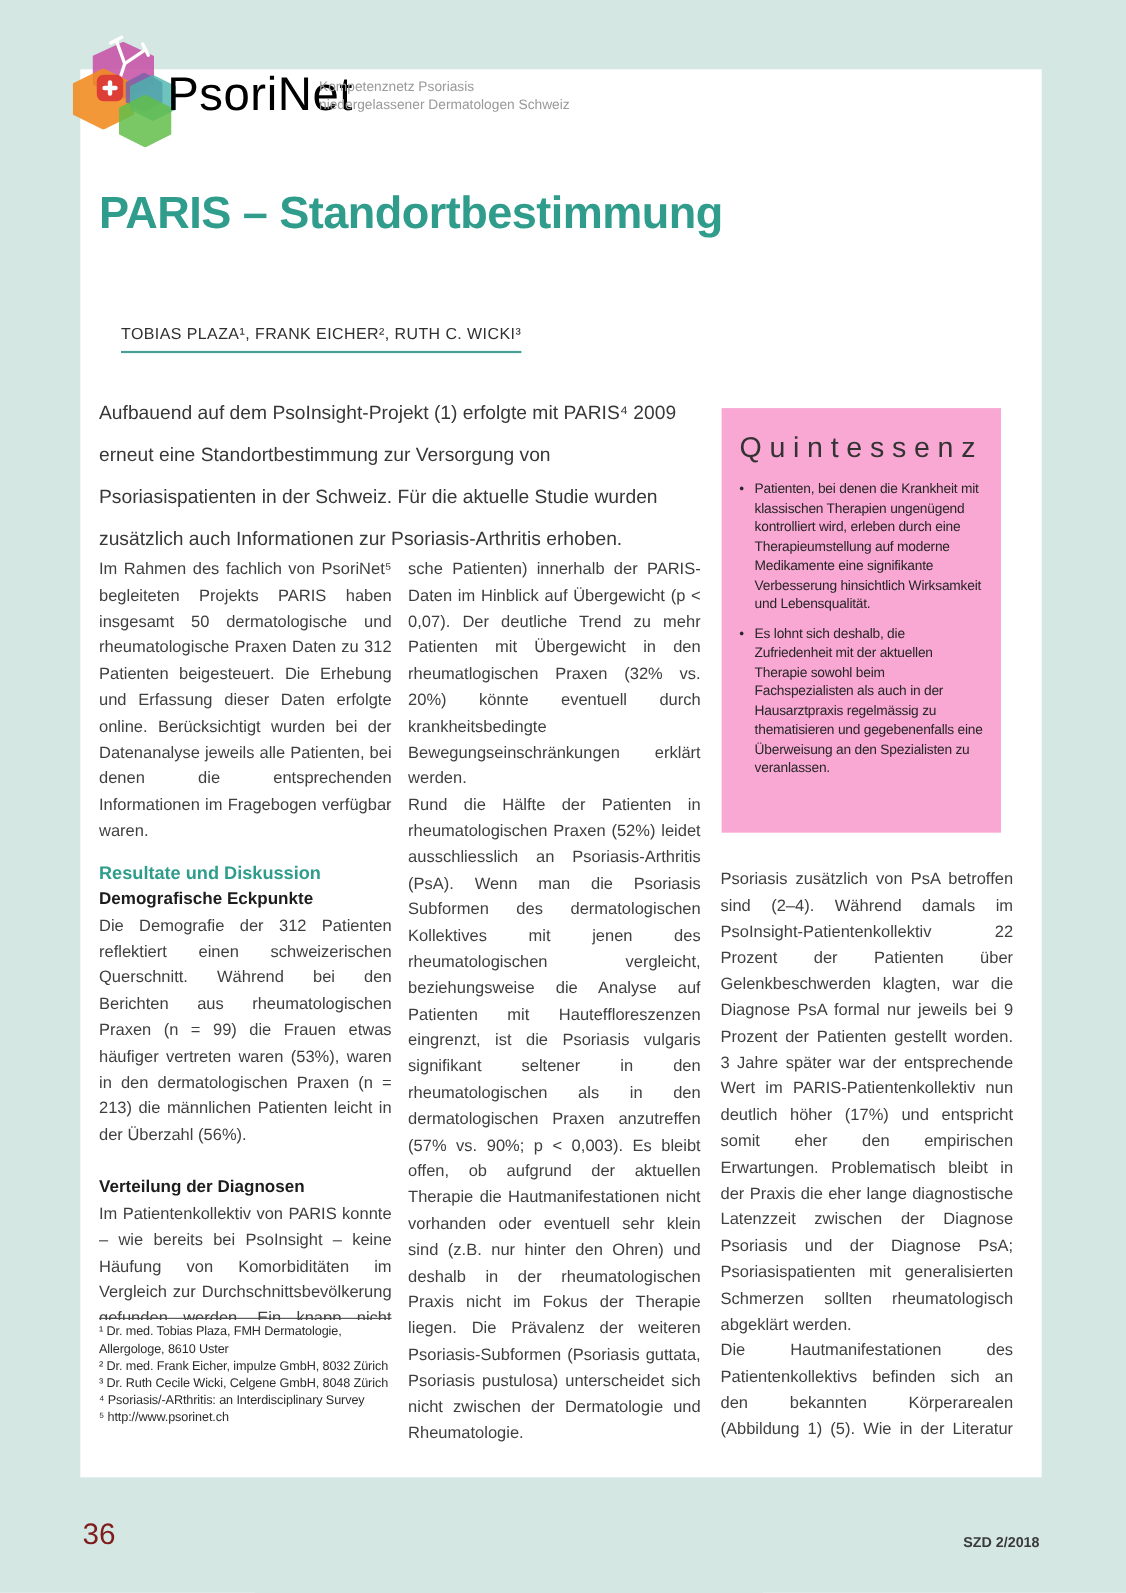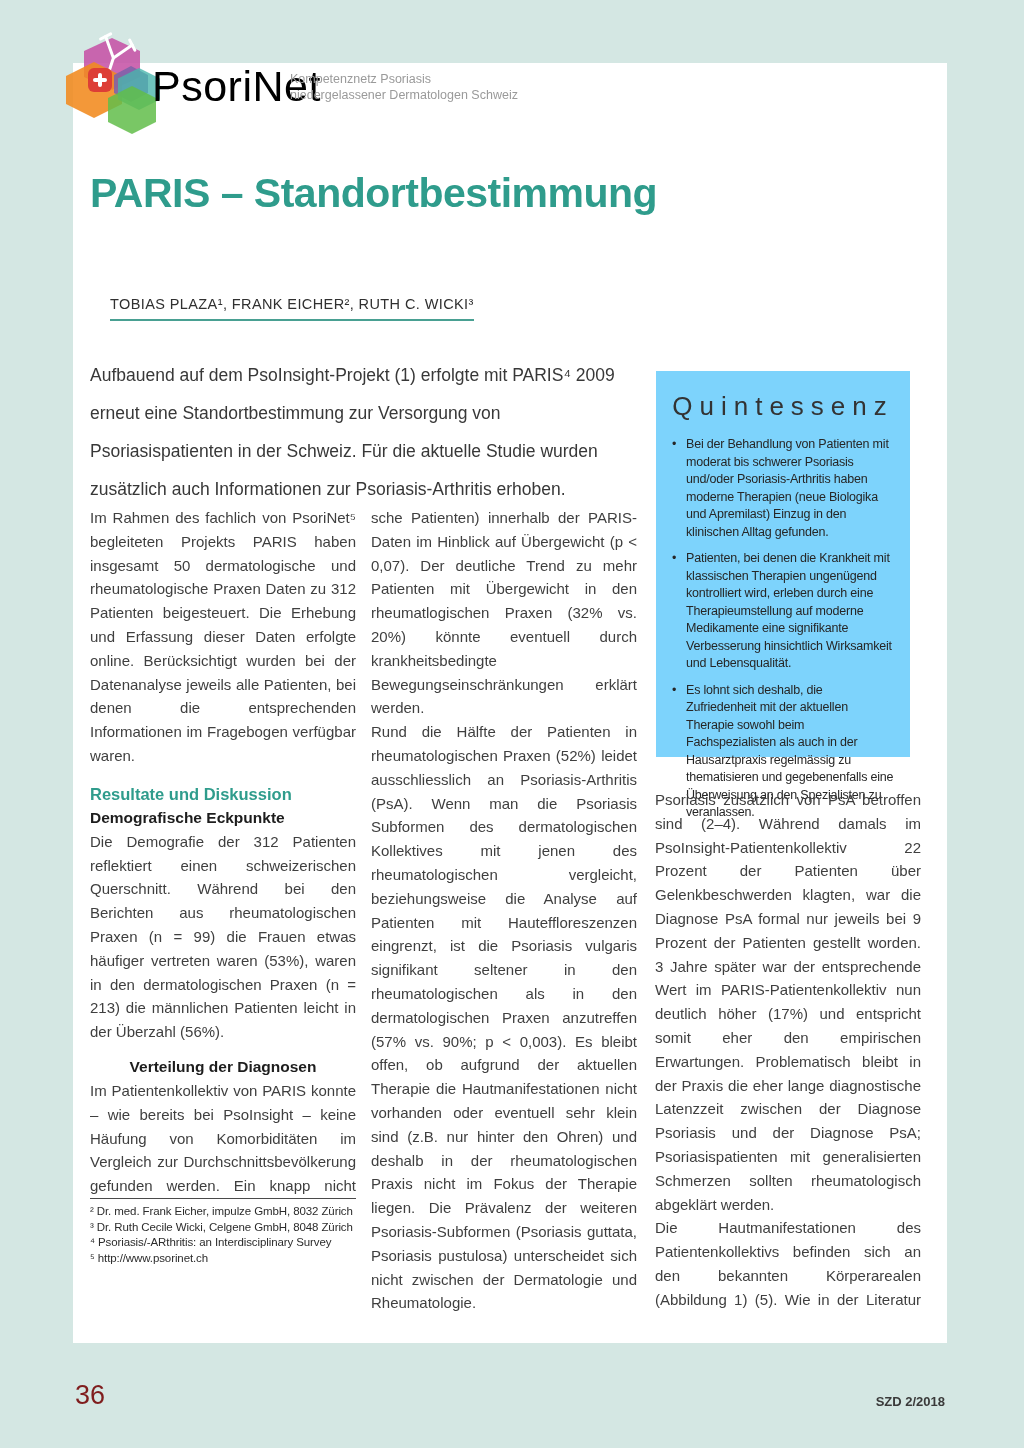--- a/index.html
+++ b/index.html
@@ -35,38 +35,38 @@
   
   .article-title { position:absolute; left:90px; top:168px; width:820px;
     font-size:41px; line-height:50px; font-weight:bold; color:#2f9c8c; letter-spacing:-0.5px; }
   .authors { position:absolute; left:90px; top:296px; font-size:14.5px; font-weight:400; color:#303030;
     letter-spacing:0.4px; border-bottom:2px solid #49a092; padding-bottom:7px;margin-left:20px; }
   .lead { position:absolute; left:90px; top:356px; width:552px;
     font-size:17.5px; line-height:38px; color:#383838; }
 
   
   .quint-box { position:absolute; left:656px; top:371px; width:254px; height:386px;
-    background:#7dd3fc; padding:16px 16px 0 16px; }
+    background:#f9a8d4; padding:16px 16px 0 16px; }
   .quint-title { text-align:center; font-size:26px; font-weight:400; color:#333;
     letter-spacing:7px; margin:4px 0 14px 0; }
   .quint-list { list-style:none; }
   .quint-list li { position:relative; padding-left:14px; margin-bottom:9px;
     font-size:12.5px; line-height:17.5px; letter-spacing:-0.2px; color:#262626; font-weight:500; }
   .quint-list li::before { content:"•"; position:absolute; left:0; top:0; color:#262626; }
 
   
   .col { position:absolute; width:266px; font-size:15px; line-height:23.8px;
     text-align:justify; color:#3f3f3f; }
   .col p { margin:0; }
   .col-1 { left:90px;  top:506px; height:694px; overflow:hidden; }
   .col-2 { left:371px; top:506px; height:808px; overflow:hidden; }
   .col-3 { left:655px; top:788px; height:526px; overflow:hidden; }
   .h-teal  { font-size:16.5px; font-weight:bold; color:#2f9c8c; margin-top:14px; line-height:24px; text-align:left; }
   .h-black { font-size:15.5px; font-weight:bold; color:#1d1d1d; line-height:24px; text-align:left; }
-  .gap-head { margin-top:11px;text-align:center; }
+  .gap-head { margin-top:24px; }
 
   
   .footnotes { position:absolute; left:90px; top:1198px; width:266px;
     border-top:1.5px solid #4a4a4a; padding-top:5px;
     font-size:11.5px; line-height:15.5px; color:#2c2c2c; font-weight:500; letter-spacing:-0.1px; }
   .footnotes div { margin:0; }
 
   
   .page-number { position:absolute; left:75px; top:1380px; font-size:27px; color:#7f1d1d; }
   .journal-ref { position:absolute; right:79px; top:1394px; font-size:13px; color:#3a3a3a; font-weight:700; }
@@ -103,21 +103,20 @@
 
 <div class="article-title">
   <div>PARIS – Standortbestimmung</div>
 </div>
 <div class="authors">TOBIAS PLAZA¹, FRANK EICHER², RUTH C. WICKI³</div>
 <div class="lead">Aufbauend auf dem PsoInsight-Projekt (1) erfolgte mit PARIS⁴ 2009 erneut eine Standortbestimmung zur Versorgung von Psoriasispatienten in der Schweiz. Für die aktuelle Studie wurden zusätzlich auch Informationen zur Psoriasis-Arthritis erhoben.</div>
 
 <div class="quint-box">
   <div class="quint-title">Quintessenz</div>
   <ul class="quint-list">
-    <li>Bei der Behandlung von Patienten mit moderat bis schwerer Psoriasis und/oder Psoriasis-Arthritis haben moderne Therapien (neue Biologika und Apremilast) Einzug in den klinischen Alltag gefunden.</li>
     <li>Patienten, bei denen die Krankheit mit klassischen Therapien ungenügend kontrolliert wird, erleben durch eine Therapieumstellung auf moderne Medikamente eine signifikante Verbesserung hinsichtlich Wirksamkeit und Lebensqualität.</li>
     <li>Es lohnt sich deshalb, die Zufriedenheit mit der aktuellen Therapie sowohl beim Fachspezialisten als auch in der Hausarztpraxis regelmässig zu thematisieren und gegebenenfalls eine Überweisung an den Spezialisten zu veranlassen.</li>
   </ul>
 </div>
 
 <div class="col col-1">
   <p>Im Rahmen des fachlich von PsoriNet⁵ begleiteten Projekts PARIS haben insgesamt 50 dermatologische und rheumatologische Praxen Daten zu 312 Patienten beigesteuert. Die Erhebung und Erfassung dieser Daten erfolgte online. Berücksichtigt wurden bei der Datenanalyse jeweils alle Patienten, bei denen die entsprechenden Informationen im Fragebogen verfügbar waren.</p>
   <div class="h-teal">Resultate und Diskussion</div>
   <div class="h-black">Demografische Eckpunkte</div>
   <p>Die Demografie der 312 Patienten reflektiert einen schweizerischen Querschnitt. Während bei den Berichten aus rheumatologischen Praxen (n = 99) die Frauen etwas häufiger vertreten waren (53%), waren in den dermatologischen Praxen (n = 213) die männlichen Patienten leicht in der Überzahl (56%).</p>
@@ -130,20 +129,21 @@
   <p>Rund die Hälfte der Patienten in rheumatologischen Praxen (52%) leidet ausschliesslich an Psoriasis-Arthritis (PsA). Wenn man die Psoriasis Subformen des dermatologischen Kollektives mit jenen des rheumatologischen vergleicht, beziehungsweise die Analyse auf Patienten mit Hauteffloreszenzen eingrenzt, ist die Psoriasis vulgaris signifikant seltener in den rheumatologischen als in den dermatologischen Praxen anzutreffen (57% vs. 90%; p &lt; 0,003). Es bleibt offen, ob aufgrund der aktuellen Therapie die Hautmanifestationen nicht vorhanden oder eventuell sehr klein sind (z.B. nur hinter den Ohren) und deshalb in der rheumatologischen Praxis nicht im Fokus der Therapie liegen. Die Prävalenz der weiteren Psoriasis-Subformen (Psoriasis guttata, Psoriasis pustulosa) unterscheidet sich nicht zwischen der Dermatologie und Rheumatologie.</p>
 
 </div>
 
 <div class="col col-3">
   <p>Psoriasis zusätzlich von PsA betroffen sind (2–4). Während damals im PsoInsight-Patientenkollektiv 22 Prozent der Patienten über Gelenkbeschwerden klagten, war die Diagnose PsA formal nur jeweils bei 9 Prozent der Patienten gestellt worden. 3 Jahre später war der entsprechende Wert im PARIS-Patientenkollektiv nun deutlich höher (17%) und entspricht somit eher den empirischen Erwartungen. Problematisch bleibt in der Praxis die eher lange diagnostische Latenzzeit zwischen der Diagnose Psoriasis und der Diagnose PsA; Psoriasispatienten mit generalisierten Schmerzen sollten rheumatologisch abgeklärt werden.</p>
   <p>Die Hautmanifestationen des Patientenkollektivs befinden sich an den bekannten Körperarealen (Abbildung 1) (5). Wie in der Literatur beschrieben (6), ging auch im PARIS-Patientenkollektiv der Befall der Nägel signifikant häufiger mit einer PsA einher (p &lt; 0,05).</p>
 </div>
 
 <div class="footnotes">
+  <div>¹ Dr. med. Tobias Plaza, FMH Dermatologie, Allergologe, 8610 Uster</div>
   <div>² Dr. med. Frank Eicher, impulze GmbH, 8032 Zürich</div>
   <div>³ Dr. Ruth Cecile Wicki, Celgene GmbH, 8048 Zürich</div>
   <div>⁴ Psoriasis/-ARthritis: an Interdisciplinary Survey</div>
   <div>⁵ http://www.psorinet.ch</div>
 </div>
 
 <div class="page-number">36</div>
 <div class="journal-ref">SZD 2/2018</div>
 
 </body></html>

